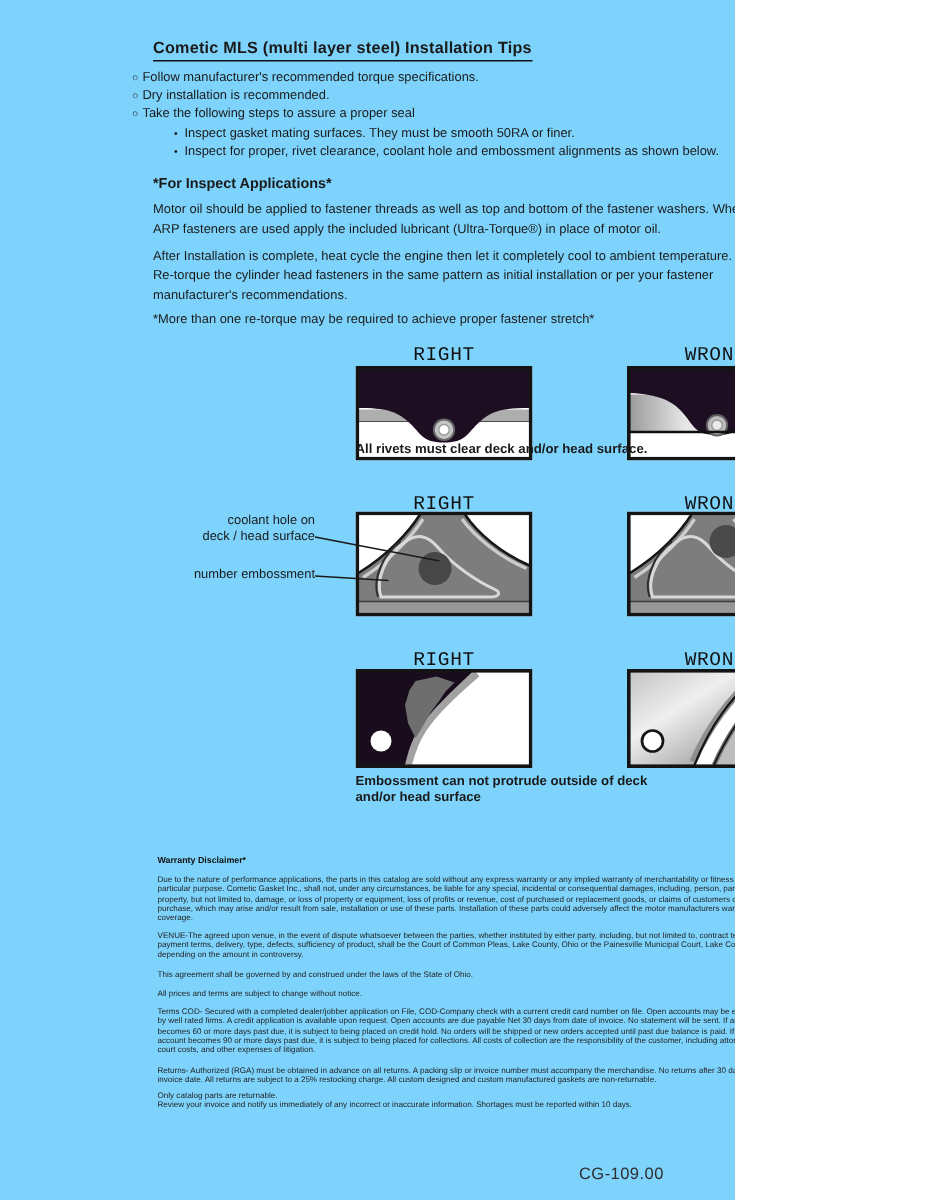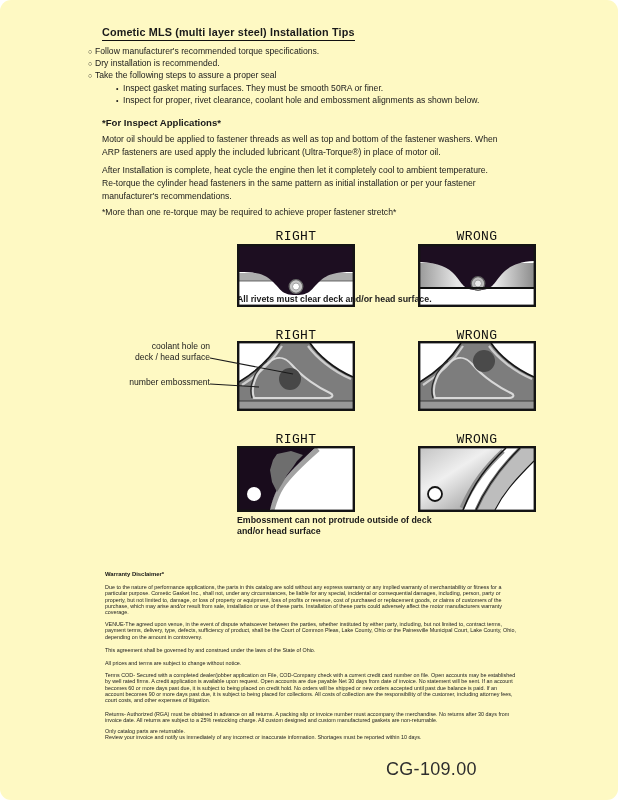--- a/index.html
+++ b/index.html
@@ -1,30 +1,30 @@
 <!DOCTYPE html>
 <html><head>
 <meta charset="utf-8">
 <style>
   html,body{margin:0;padding:0;background:#fff;}
-  .page{position:relative;width:618px;height:800px;background:#fef9c3;
-        font-family:"Liberation Sans", sans-serif;color:#1a1a1a;overflow:hidden;border-radius:11px;}
+  .page{position:relative;width:490px;height:800px;background:#7dd3fc;
+        font-family:"Liberation Sans", sans-serif;color:#1a1a1a;overflow:hidden;}
   .abs{position:absolute;}
   .title{font-weight:bold;font-size:10.8px;letter-spacing:.15px;
          border-bottom:1.4px solid #111;padding-bottom:2px;}
   .tip{font-size:8.6px;white-space:nowrap;}
   .tip .mk{display:inline-block;width:7px;font-size:7px;vertical-align:.5px;}
   .h2{font-weight:bold;font-size:9.6px;}
   .par{font-size:8.6px;line-height:13px;width:402px;}
   .dlbl{font-size:13px;letter-spacing:.4px;width:118px;text-align:center;color:#111;font-family:Liberation Mono, monospace;}
   .cap{font-weight:bold;font-size:8.8px;white-space:nowrap;}
   .callout{font-size:8.6px;line-height:10.6px;text-align:right;width:104px;}
   .leg{font-size:5.4px;line-height:6.25px;width:412px;color:#222;}
   .legh{font-size:5.9px;font-weight:bold;color:#111;}
-  .code{font-size:18px;letter-spacing:.3px;color:#2e2e2e;}
+  .code{font-size:11px;letter-spacing:.3px;color:#2e2e2e;margin-top:18px;}
   svg.panel{display:block;}
 </style>
 </head>
 <body>
 
 <div class="page">
 
   <div class="abs title" style="left:102px;top:26px;">Cometic MLS (multi layer steel) Installation Tips</div>
 
   <div class="abs tip" style="left:88px;top:46px;">

